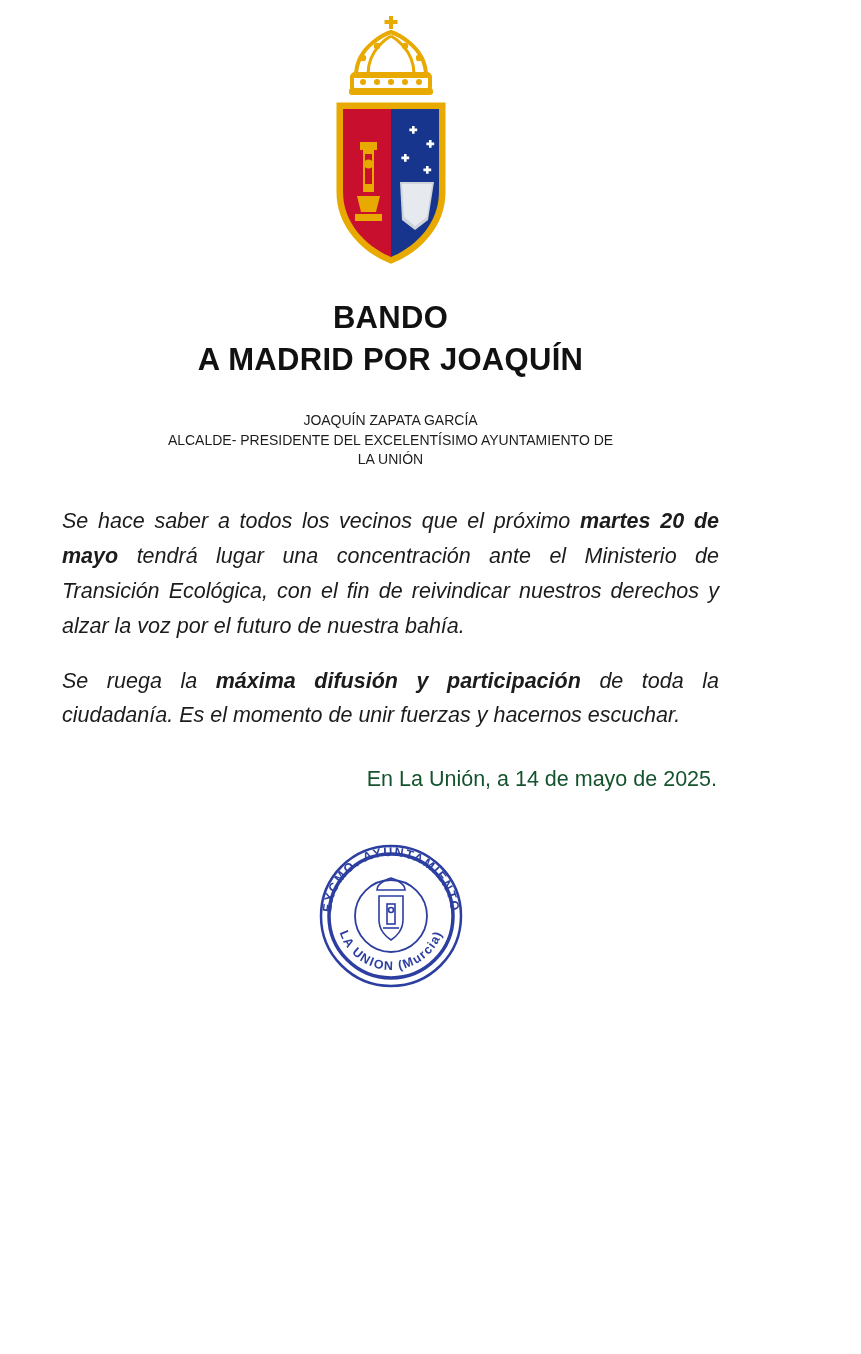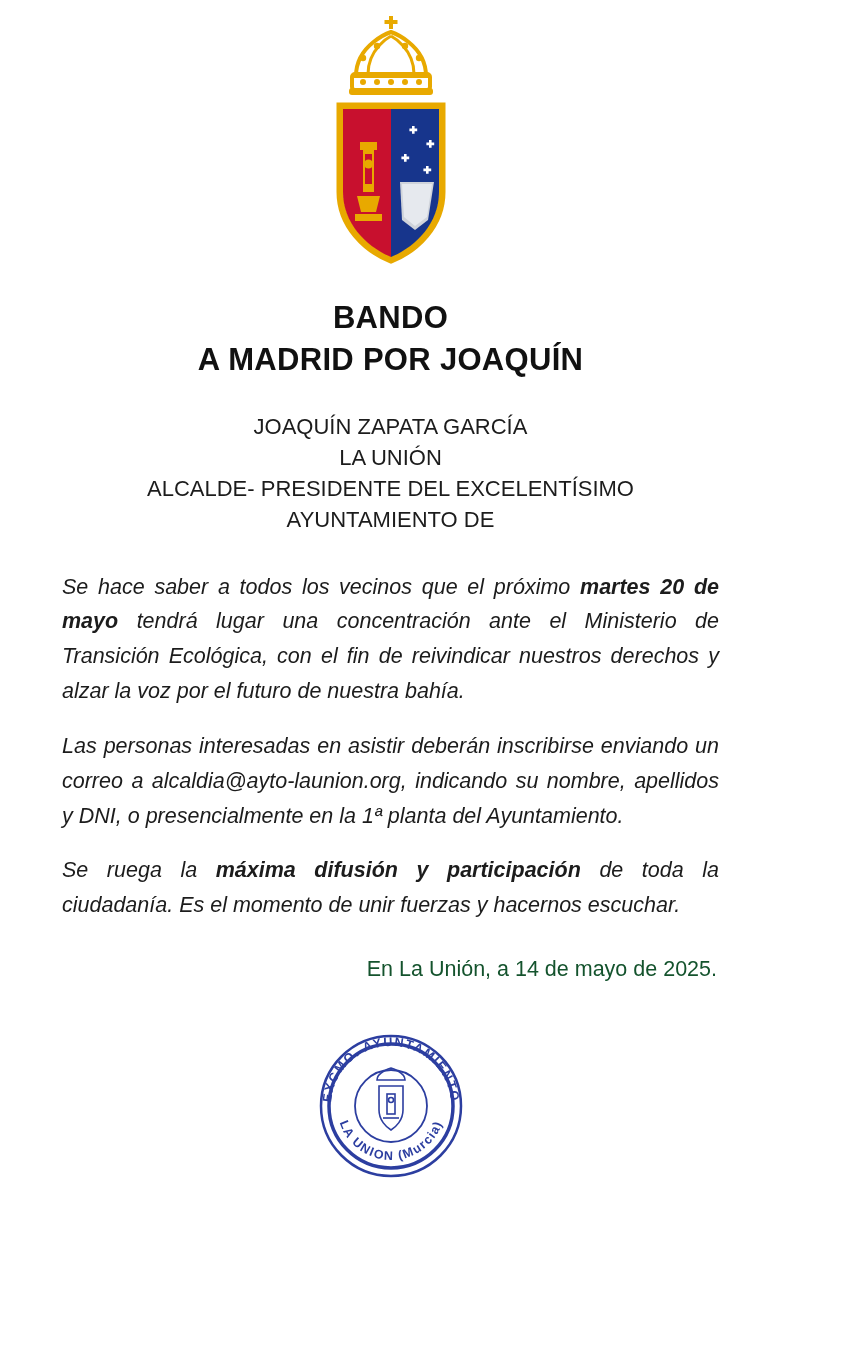--- a/index.html
+++ b/index.html
@@ -43,21 +43,21 @@
     font-size: 31px;
     font-weight: bold;
     letter-spacing: 0.3px;
     line-height: 1.35;
     color: #111111;
   }
 
   .officer-block {
     margin-top: 30px;
     text-align: center;
-    font-size: 22px;
+    font-size: 14px;
     line-height: 1.42;
     color: #1c1c1c;
   }
 
   
   .body-block {
     margin-top: 34px;
     font-style: italic;
   }
   .para {
@@ -153,27 +153,26 @@
     </svg>
   </div>
 
   <div class="title-block">
     <div class="title-line">BANDO</div>
     <div class="title-line">A MADRID POR JOAQUÍN</div>
   </div>
 
   <div class="officer-block">
     <div>JOAQUÍN ZAPATA GARCÍA</div>
+    <div>ALCALDE- PRESIDENTE DEL EXCELENTÍSIMO AYUNTAMIENTO DE</div>
     <div>LA UNIÓN</div>
-    <div>ALCALDE- PRESIDENTE DEL EXCELENTÍSIMO AYUNTAMIENTO DE</div>
   </div>
 
   <div class="body-block" id="body-block">
       <p class="para"><span>Se hace saber a todos los vecinos que el próximo </span><b>martes 20 de mayo</b><span> tendrá lugar una concentración ante el Ministerio de Transición Ecológica, con el fin de reivindicar nuestros derechos y alzar la voz por el futuro de nuestra bahía.</span></p>
-      <p class="para"><span>Las personas interesadas en asistir deberán inscribirse enviando un correo a alcaldia@ayto-launion.org, indicando su nombre, apellidos y DNI, o presencialmente en la 1ª planta del Ayuntamiento.</span></p>
       <p class="para"><span>Se ruega la </span><b>máxima difusión y participación</b><span> de toda la ciudadanía. Es el momento de unir fuerzas y hacernos escuchar.</span></p>
     </div>
 
   <div class="signoff">En La Unión, a 14 de mayo de 2025.</div>
 
   <div class="stamp-wrap">
     <svg class="stamp" viewBox="0 0 168 168" aria-hidden="true">
       <defs>
         <path id="topArc" d="M 24,84 A 60,60 0 0 1 144,84"></path>
         <path id="botArc" d="M 30,84 A 54,54 0 0 0 138,84"></path>

